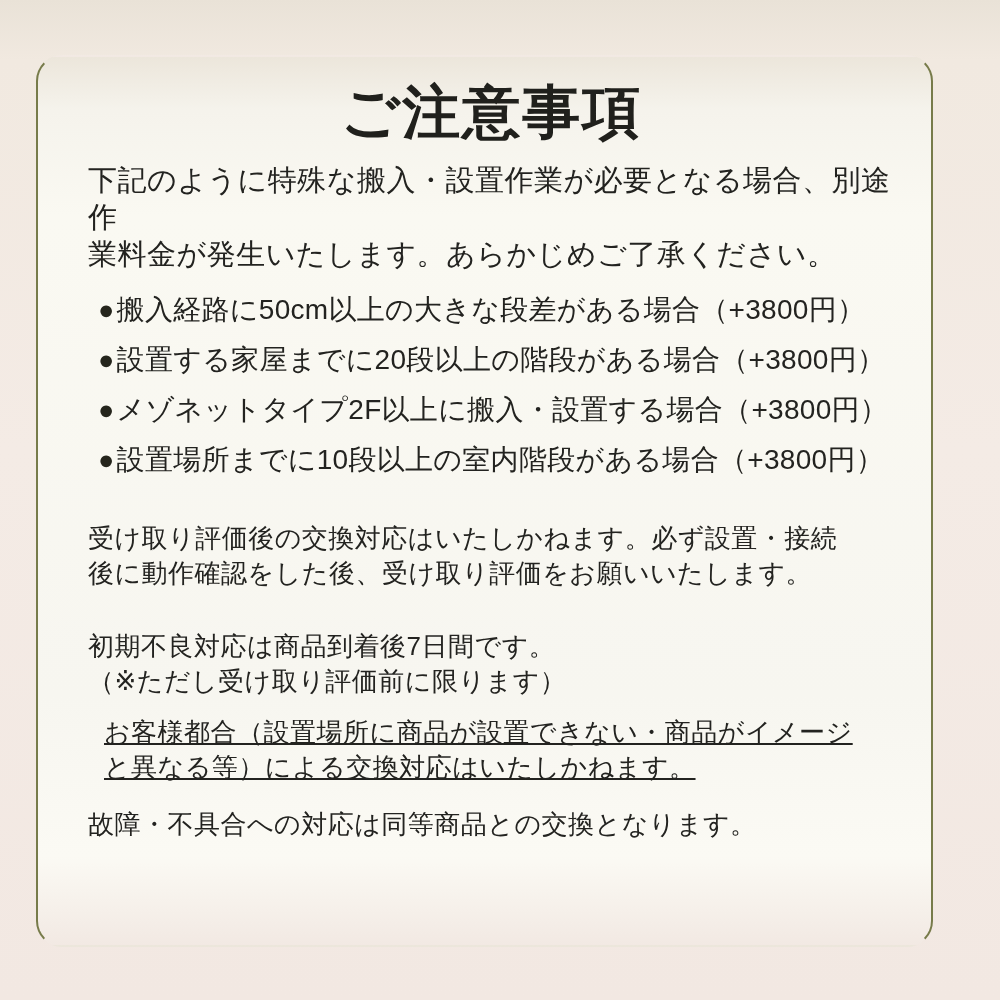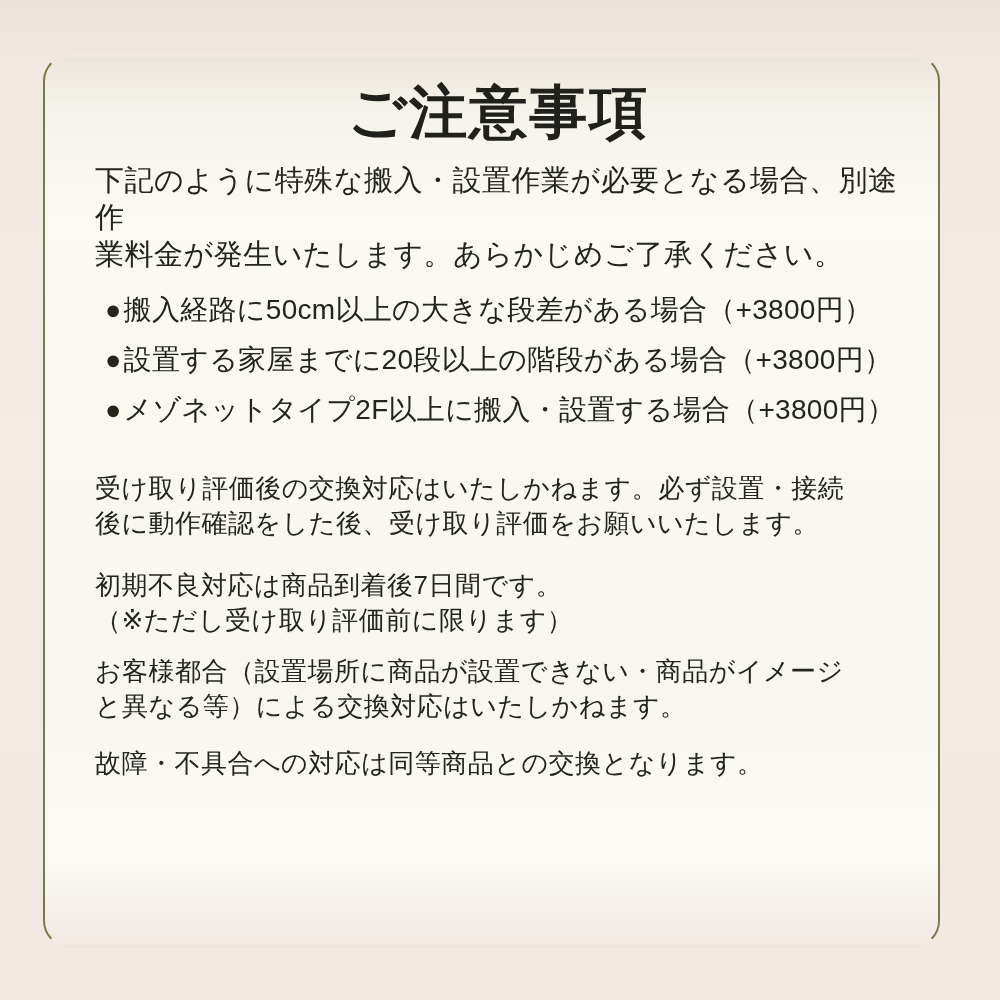--- a/index.html
+++ b/index.html
@@ -10,21 +10,21 @@
     width: 1000px;
     height: 1000px;
     overflow: hidden;
     background: linear-gradient(180deg, #e9e2d7 0%, #f1e9e0 6%, #f4ebe5 45%, #f2e8e2 100%);
     font-family: "Liberation Sans", "DejaVu Sans", sans-serif;
     color: #232320;
     position: relative;
   }
   .card {
     position: absolute;
-    left: 43px;
+    left: 36px;
     top: 55px;
     width: 897px;
     height: 892px;
     box-sizing: border-box;
     border: 2px solid transparent;
     border-left-color: #777b4a;
     border-right-color: #777b4a;
     border-radius: 26px;
     background: linear-gradient(180deg,
       #ece6db 0%,
@@ -67,37 +67,38 @@
     margin-right: 2px;
     color: #25251c;
   }
   .para {
     font-size: 26px;
     line-height: 35px;
     white-space: pre-line;
     letter-spacing: 0.5px;
   }
   .para-0 { margin: 36px 0 0; }
-  .para-1 { margin: 27px 0 0; }
-  .para-2 { margin: 16px 0 0; }
+  .para-1 { margin: 38px 0 0; }
+  .para-2 { margin: 16px 16px 0; text-decoration: underline; }
   .para-3 { margin: 22px 0 0; }
 </style>
 </head>
 <body>
 
 <div class="card">
   <h1 class="title">ご注意事項</h1>
 
   <p class="intro">下記のように特殊な搬入・設置作業が必要となる場合、別途作
 業料金が発生いたします。あらかじめご了承ください。</p>
 
   <ul class="surcharge-list">
     <li><span class="marker">●</span><span>搬入経路に50cm以上の大きな段差がある場合（+3800円）</span></li>
     <li><span class="marker">●</span><span>設置する家屋までに20段以上の階段がある場合（+3800円）</span></li>
     <li><span class="marker">●</span><span>メゾネットタイプ2F以上に搬入・設置する場合（+3800円）</span></li>
+    <li><span class="marker">●</span><span>設置場所までに10段以上の室内階段がある場合（+3800円）</span></li>
   </ul>
 
   <p class="para para-0">受け取り評価後の交換対応はいたしかねます。必ず設置・接続
 後に動作確認をした後、受け取り評価をお願いいたします。</p>
   <p class="para para-1">初期不良対応は商品到着後7日間です。
 （※ただし受け取り評価前に限ります）</p>
   <p class="para para-2">お客様都合（設置場所に商品が設置できない・商品がイメージ
 と異なる等）による交換対応はいたしかねます。</p>
   <p class="para para-3">故障・不具合への対応は同等商品との交換となります。</p>
 </div>

